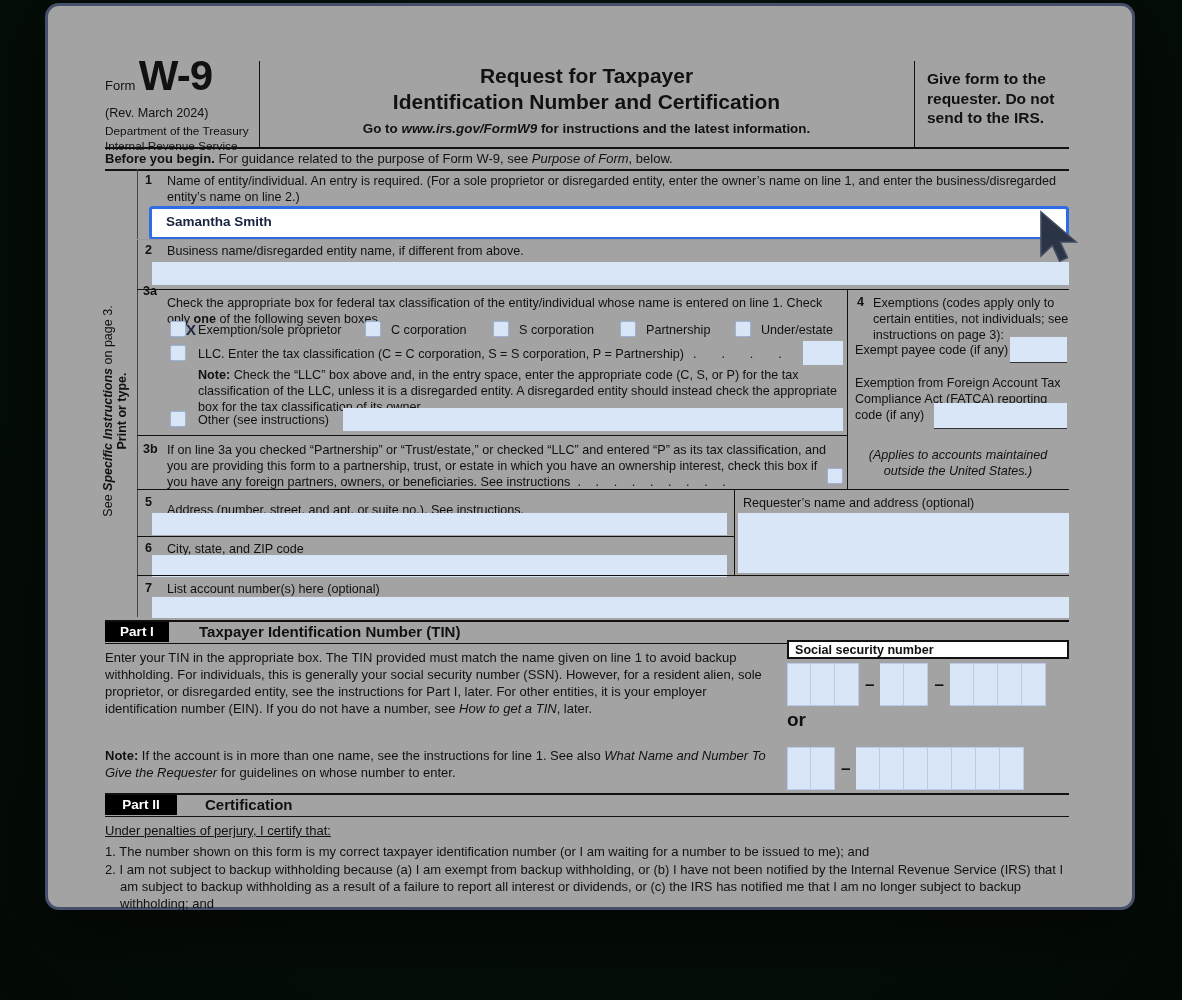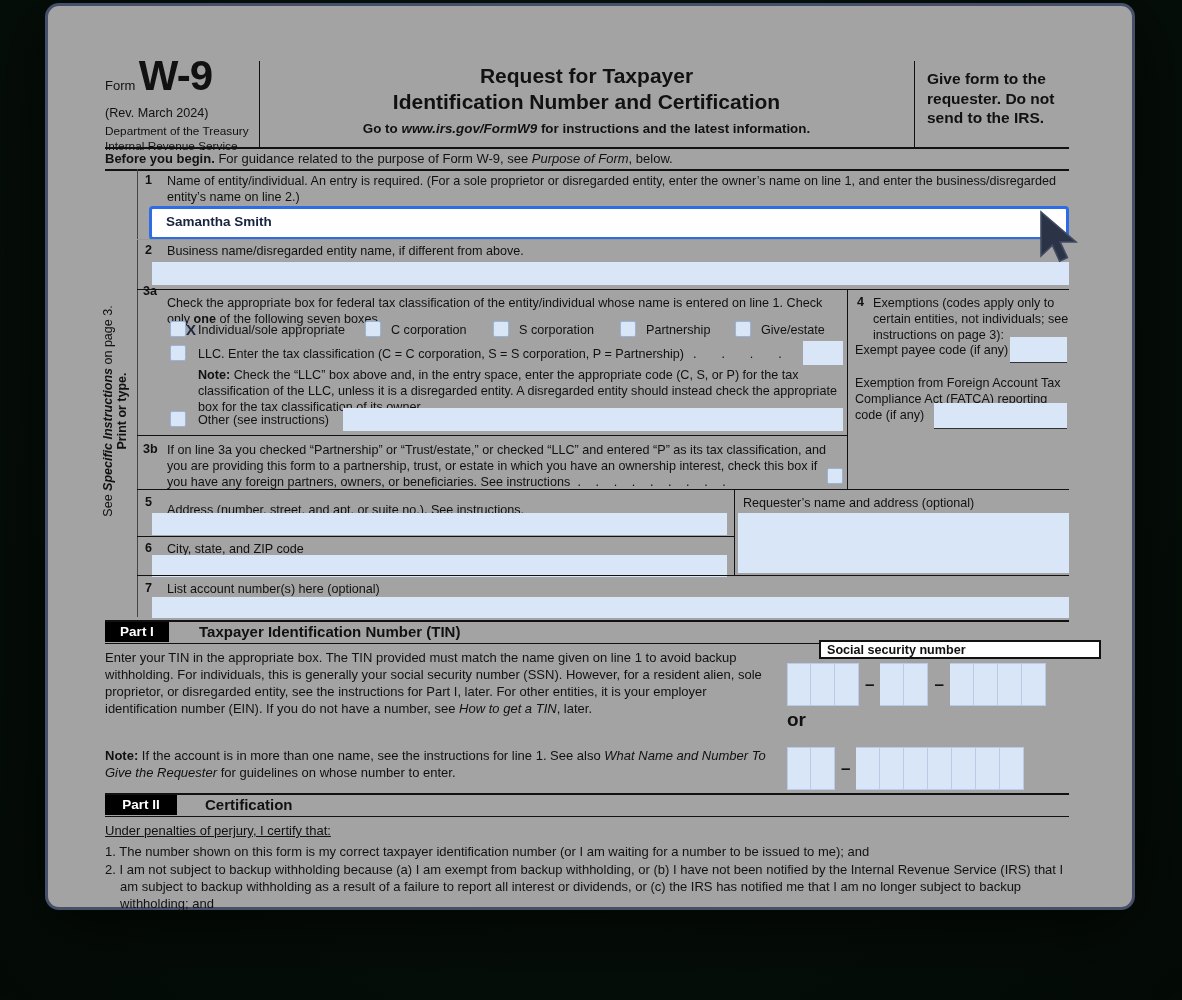--- a/index.html
+++ b/index.html
@@ -21,21 +21,21 @@
   .vline{position:absolute;background:#111;width:1px;}
   .b{font-weight:bold;}
   .i{font-style:italic;}
   .bi{font-weight:bold;font-style:italic;}
   .lbl{line-height:16px;}
   .num{font-weight:bold;}
   .cb{position:absolute;width:16px;height:16px;background:#d9e6f8;border:1px solid #9cb3d8;border-radius:2px;box-sizing:border-box;}
   .xmark{position:absolute;font-weight:800;color:#1b2640;font-size:15px;line-height:15px;}
   .inp{position:absolute;background:#d9e6f8;}
   .inp-underline{border-bottom:1px solid #333;}
-  .hdrbox{position:absolute;border:2px solid #111;box-sizing:border-box;font-weight:bold;padding:1px 0 0 6px;background:#fff;margin-left:32px;}
+  .hdrbox{position:absolute;border:2px solid #111;box-sizing:border-box;font-weight:bold;padding:1px 0 0 6px;background:#fff;}
   .cellrow{position:absolute;display:flex;}
   .cell{width:24px;height:43px;background:#d9e6f8;border:1px solid #b9cbe8;border-left:none;box-sizing:border-box;}
   .cell:first-child{border-left:1px solid #b9cbe8;}
   .dash{font-weight:bold;font-size:17px;line-height:43px;padding:0 6px;}
   .partbar-label{position:absolute;background:#000;color:#fff;font-weight:bold;font-size:13.5px;text-align:center;line-height:20px;}
   .partbar-title{position:absolute;font-weight:bold;font-size:15px;line-height:20px;}
   .rot{position:absolute;transform:rotate(-90deg);text-align:center;white-space:nowrap;font-size:12.5px;}
   .para{line-height:17px;font-size:13px;}
   .hang{padding-left:15px;text-indent:-15px;}
 </style>
@@ -99,33 +99,33 @@
       <div class="hline" style="left:32px;top:286px;width:932px;"></div>
       <div class="vline" style="left:742px;top:286px;height:200px;"></div>
 
       <span class="abs num" style="left:38px;top:281px;">3a</span>
       <div class="abs lbl" style="left:62px;top:292px;width:668px;">
         <span>Check the appropriate box for federal tax classification of the entity/individual whose name is entered on line 1. Check only </span><span class="b">one</span><span> of the following seven boxes.</span>
       </div>
 
       <span class="cb" style="left:65px;top:318px;"></span>
       <span class="xmark" style="left:81px;top:319px;">X</span>
-      <span class="abs" style="left:93px;top:320px;">Individual/sole appropriate</span>
+      <span class="abs" style="left:93px;top:320px;">Exemption/sole proprietor</span>
 
       <span class="cb" style="left:260px;top:318px;"></span>
       <span class="abs" style="left:286px;top:320px;">C corporation</span>
 
       <span class="cb" style="left:388px;top:318px;"></span>
       <span class="abs" style="left:414px;top:320px;">S corporation</span>
 
       <span class="cb" style="left:515px;top:318px;"></span>
       <span class="abs" style="left:541px;top:320px;">Partnership</span>
 
       <span class="cb" style="left:630px;top:318px;"></span>
-      <span class="abs" style="left:656px;top:320px;">Give/estate</span>
+      <span class="abs" style="left:656px;top:320px;">Under/estate</span>
 
       <span class="cb" style="left:65px;top:342px;"></span>
       <span class="abs" style="left:93px;top:344px;">LLC. Enter the tax classification (C = C corporation, S = S corporation, P = Partnership)</span>
       <span class="abs" style="left:588px;top:344px;letter-spacing:2px;">.  .  .  .</span>
       <div class="inp" style="left:698px;top:338px;width:40px;height:24px;"><span></span></div>
 
       <div class="abs lbl" style="left:93px;top:364px;width:648px;">
         <span class="b">Note:</span><span> Check the “LLC” box above and, in the entry space, enter the appropriate code (C, S, or P) for the tax classification of the LLC, unless it is a disregarded entity. A disregarded entity should instead check the appropriate box for the tax classification of its owner.</span>
       </div>
 
@@ -142,20 +142,21 @@
 
       <span class="abs num" style="left:752px;top:292px;">4</span>
       <div class="abs lbl" style="left:768px;top:292px;width:196px;">Exemptions (codes apply only to certain entities, not individuals; see instructions on page 3):</div>
 
       <span class="abs" style="left:750px;top:340px;">Exempt payee code (if any)</span>
       <div class="inp inp-underline" style="left:905px;top:334px;width:57px;height:25px;"><span></span></div>
 
       <div class="abs lbl" style="left:750px;top:372px;width:214px;">Exemption from Foreign Account Tax Compliance Act (FATCA) reporting code (if any)</div>
       <div class="inp inp-underline" style="left:829px;top:400px;width:133px;height:25px;"><span></span></div>
 
+      <div class="abs i lbl" style="left:744px;top:444px;width:218px;text-align:center;">(Applies to accounts maintained outside the United States.)</div>
 
       <div class="hline" style="left:32px;top:486px;width:932px;"></div>
       <div class="vline" style="left:629px;top:486px;height:86px;"></div>
 
       <span class="abs num" style="left:40px;top:492px;">5</span>
       <div class="abs lbl" style="left:62px;top:476px;width:560px;margin-top:23px;">Address (number, street, and apt. or suite no.). See instructions.</div>
       <div class="inp" style="left:47px;top:510px;width:575px;height:22px;"><span></span></div>
 
       <div class="abs lbl" style="left:638px;top:492px;width:320px;">Requester’s name and address (optional)</div>
       <div class="inp" style="left:633px;top:510px;width:331px;height:60px;"><span></span></div>

